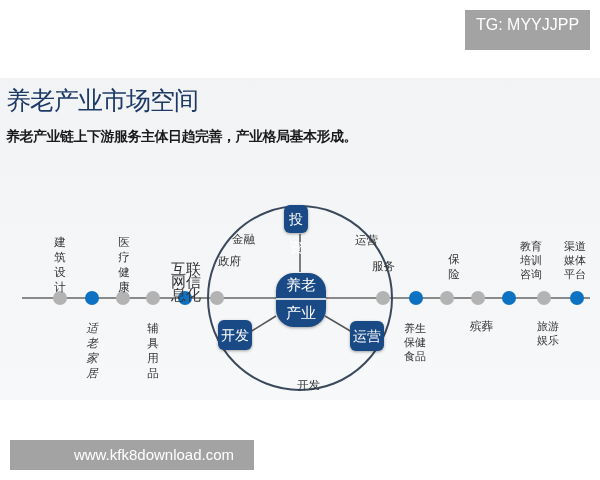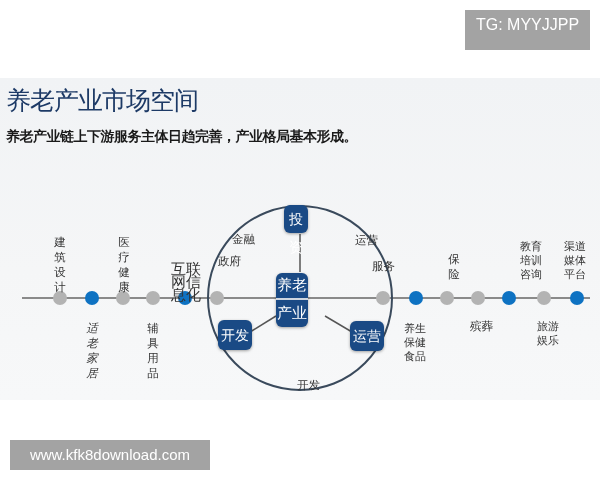--- a/index.html
+++ b/index.html
@@ -13,21 +13,21 @@
            letter-spacing:-1px; white-space:nowrap; }
   .subtitle { position:absolute; left:6px; top:128px; font-size:14px; font-weight:bold; color:#1a1a1a;
               white-space:nowrap; letter-spacing:-0.5px; }
   svg.diagram { position:absolute; left:0; top:0; }
   .vlabel { position:absolute; width:16px; font-size:11.5px; line-height:15px; color:#333;
             text-align:center; word-break:break-all; }
   .hlabel { position:absolute; font-size:11.5px; line-height:14px; color:#333; white-space:nowrap; }
   .box { position:absolute; background:#1a4a85; color:#fff; border-radius:6px;
          box-shadow:0 1px 3px rgba(0,0,0,0.35); text-align:center; font-size:14px; }
   .wm { position:absolute; left:10px; top:440px; width:200px; height:30px; background:#a3a3a3; color:#fff;
-        font-family:"Liberation Sans",sans-serif; font-size:15px; line-height:30px; text-align:center; }
+        font-family:"Liberation Sans",sans-serif; font-size:15px; line-height:30px; text-align:center;padding-left:44px; }
 </style>
 </head>
 <body>
 
 <div class="tg-badge">TG: MYYJJPP</div>
 
 <div class="panel"></div>
 
 <div class="title">养老产业市场空间</div>
 <div class="subtitle">养老产业链上下游服务主体日趋完善，产业格局基本形成。</div>
@@ -74,18 +74,18 @@
 
 <div class="hlabel" style="left:232px; top:232px;">金融</div>
 <div class="hlabel" style="left:218px; top:254px;">政府</div>
 <div class="hlabel" style="left:355px; top:233px;">运营</div>
 <div class="hlabel" style="left:372px; top:259px;">服务</div>
 <div class="hlabel" style="left:297px; top:378px;">开发</div>
 
 <div class="box" style="left:284px; top:205px; width:24px; height:28px; line-height:28px;">投资</div>
 <div class="box" style="left:218px; top:320px; width:34px; height:30px; line-height:30px;">开发</div>
 <div class="box" style="left:350px; top:321px; width:34px; height:30px; line-height:30px;">运营</div>
-<div class="box" style="left:276px; top:273px; width:32px; height:54px; font-size:15px;">
+<div class="box" style="left:276px; top:273px; width:50px; height:54px; font-size:15px;border-radius:18px;">
   <div style="height:25px; line-height:25px; border-bottom:2px solid #cfd6df;">养老</div>
   <div style="height:27px; line-height:27px;">产业</div>
 </div>
 
 <div class="wm">www.kfk8download.com</div>
 
 </body></html>

